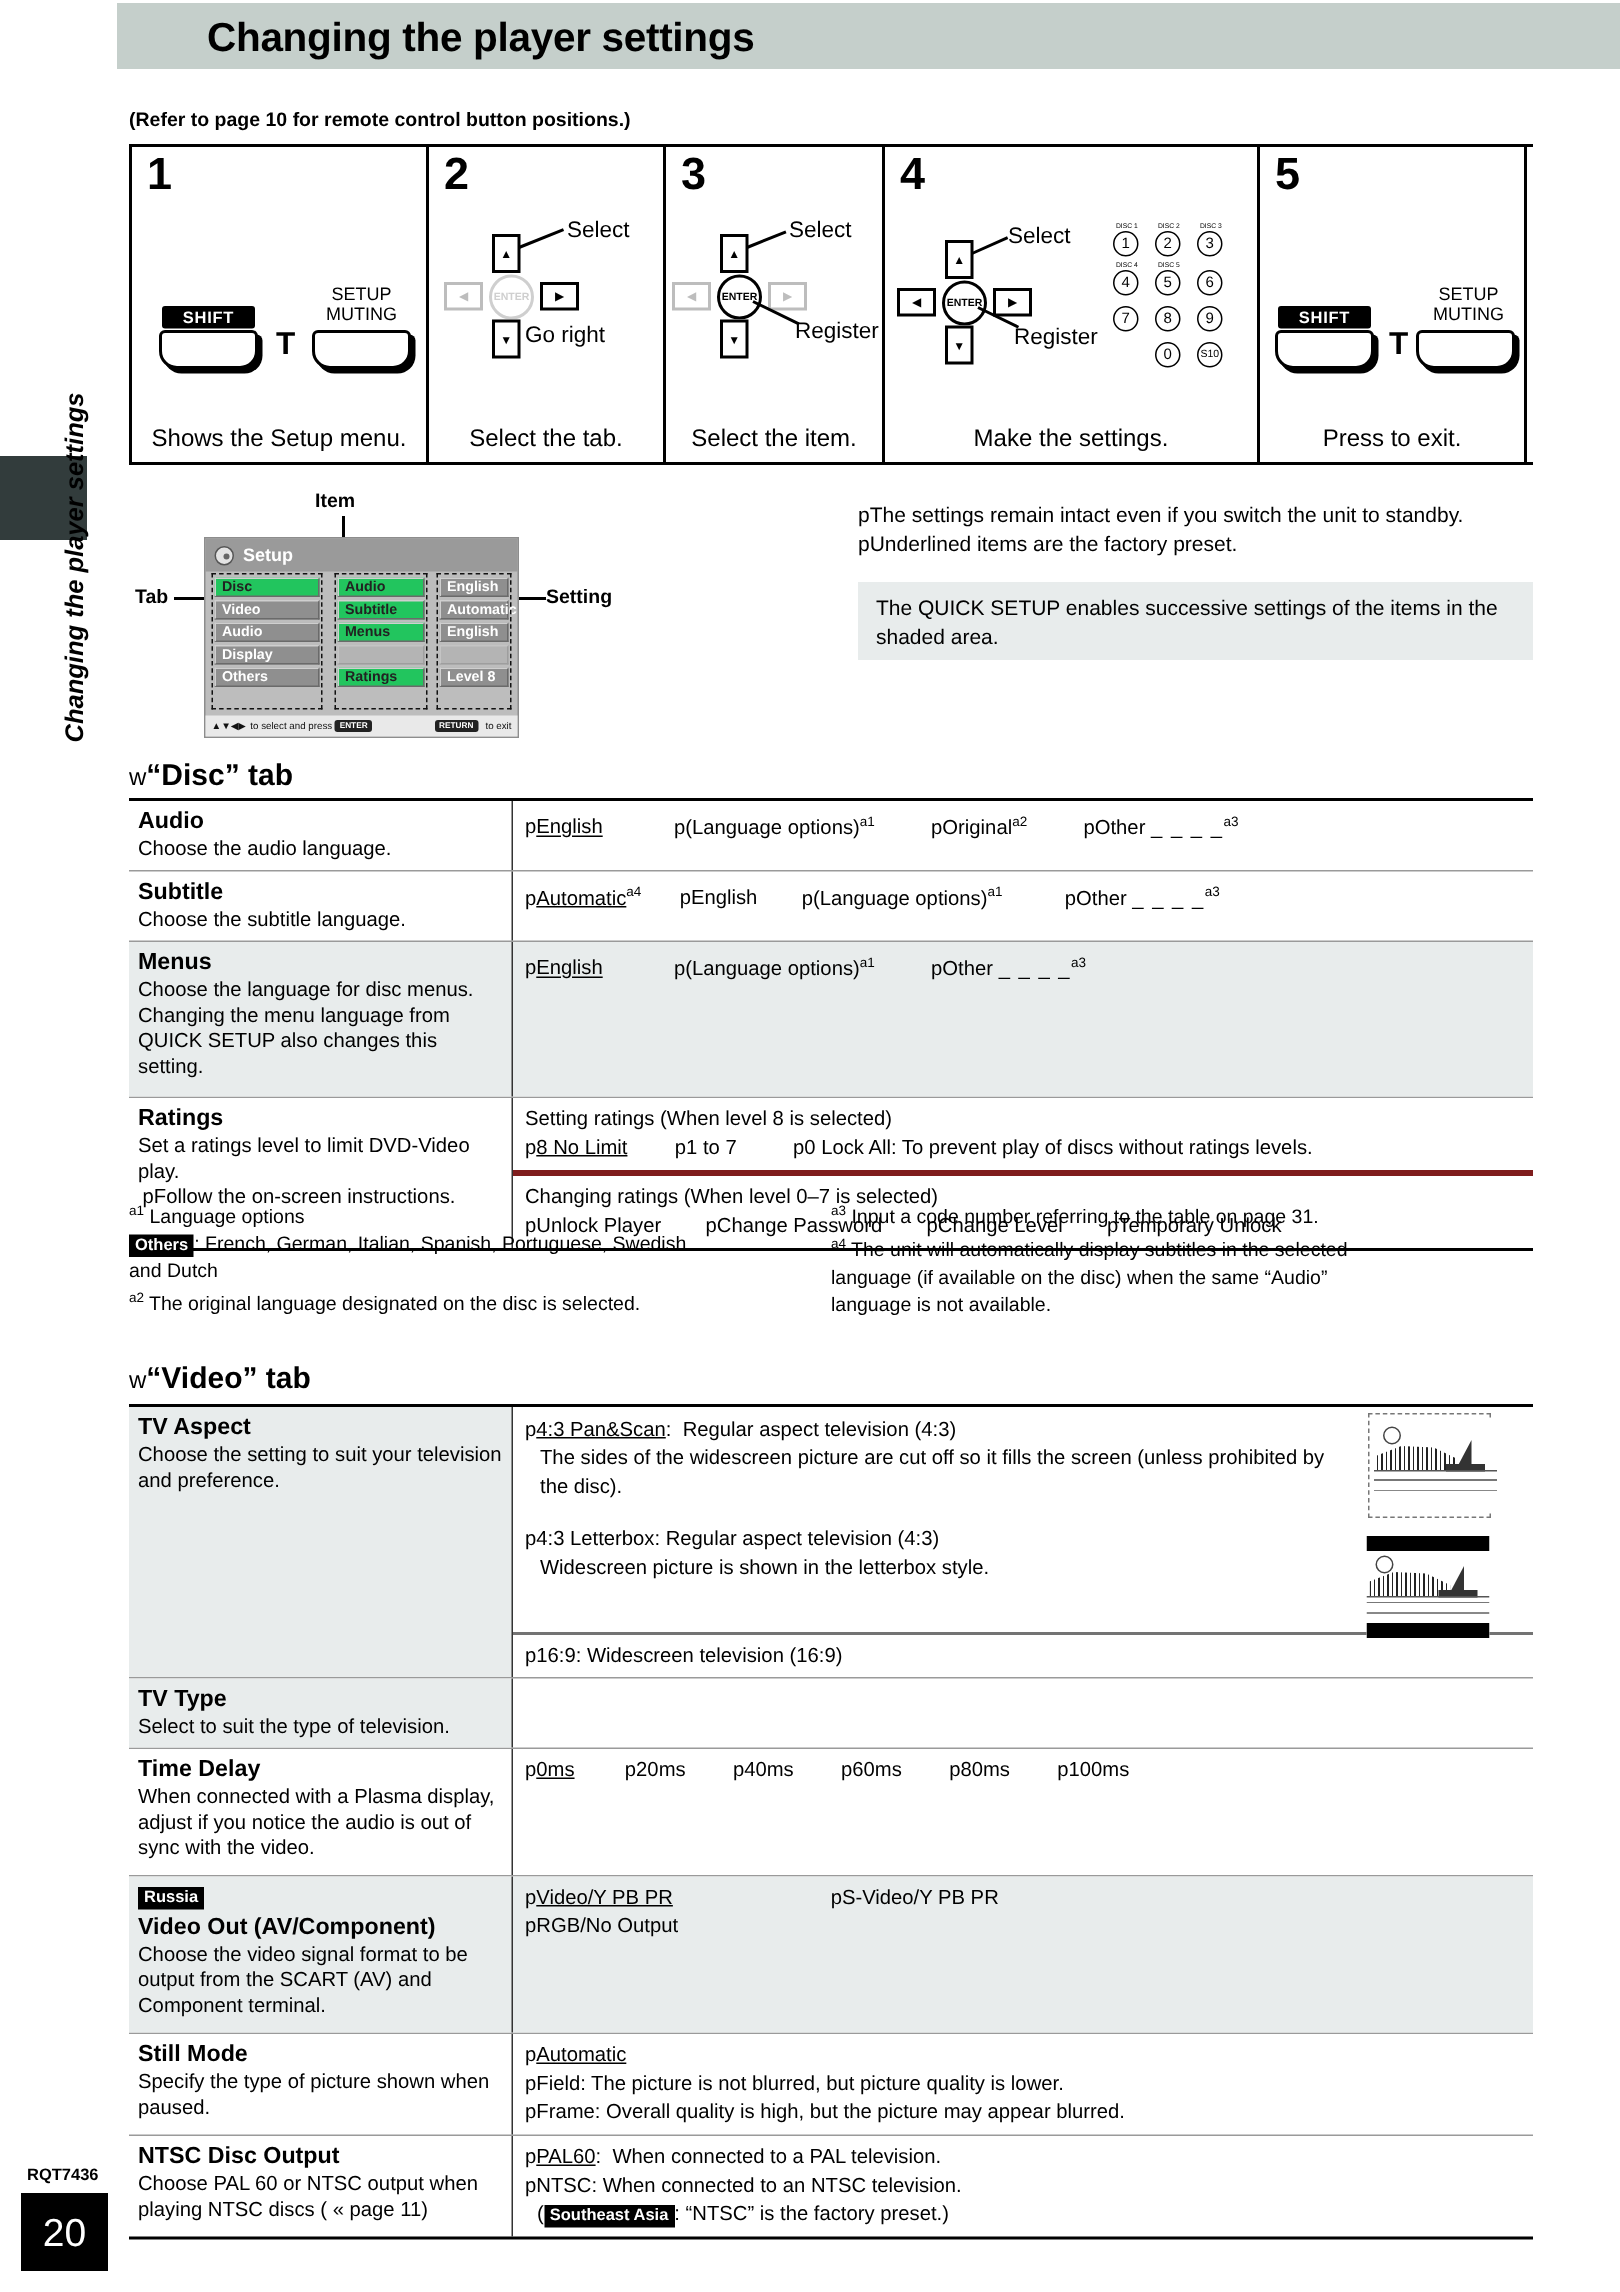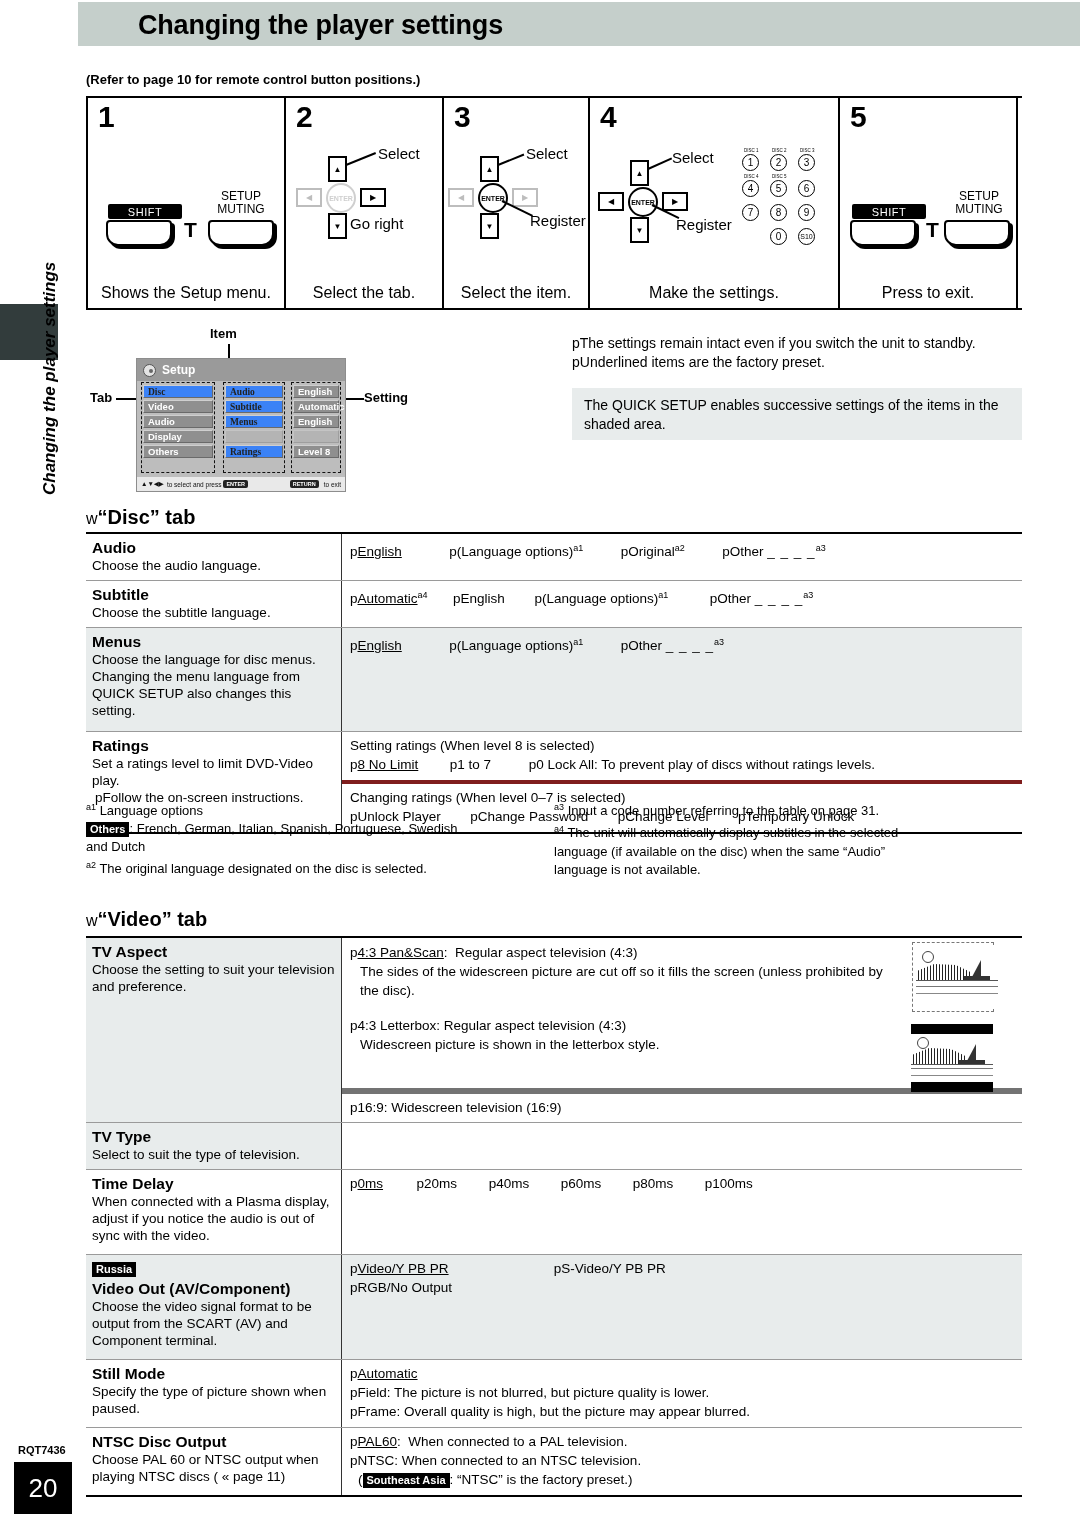--- a/index.html
+++ b/index.html
@@ -78,22 +78,22 @@
   .step-art{ position:absolute; left:0; right:0; top:40px; bottom:34px; }
 
   
   .btn-pill{
     position:absolute; width:66px; height:26px;
     border:2px solid #000; border-radius:4px 4px 12px 12px;
     background:#fff;
     box-shadow:3px 3px 0 #000;
   }
   .shift-lbl{
-    position:absolute; width:74px; height:15px; background:#000; color:#fff;
-    font-size:11px; font-weight:normal; letter-spacing:0.5px;
+    position:absolute; width:62px; height:15px; background:#000; color:#fff;
+    font-size:11px; font-weight:bold; letter-spacing:0.5px;
     display:flex; align-items:center; justify-content:center;
     border-radius:2px;
     text-align:right;
   }
   .setup-lbl{
     position:absolute; width:86px; text-align:center;
     font-size:12px; line-height:12px;
   }
   .plus-t{
     position:absolute; font-size:21px; font-weight:bold;
@@ -149,21 +149,21 @@
   .osd-body{ position:absolute; left:0; right:0; top:22px; bottom:14px; }
   .osd-col{ position:absolute; top:4px; }
   .osd-cell{
     height:13px; margin-bottom:2px;
     display:flex; align-items:center; padding-left:4px;
     font-size:9.5px; font-weight:bold; color:#fff;
     background:#8f8f8f;
     border-top:1px solid #cfcfcf; border-left:1px solid #cfcfcf;
     border-bottom:1px solid #6a6a6a; border-right:1px solid #6a6a6a;
   }
-  .osd-cell.light{ background:#3b82f6; color:#222;font-family:Liberation Serif, serif; }
+  .osd-cell.light{ background:#22c55e; color:#222; }
   .osd-cell.blank{ background:#b4b4b4; border-color:#c4c4c4 #9e9e9e #9e9e9e #c4c4c4; }
   .dash-box{ position:absolute; border:1.5px dashed #111; }
   .osd-foot{
     position:absolute; left:0; right:0; bottom:0; height:14px;
     background:#e9e9e9; display:flex; align-items:center;
     font-size:6.5px; padding:0 4px; color:#111;
   }
   .key-chip{
     display:inline-flex; align-items:center; justify-content:center;
     background:#222; color:#fff; font-size:5.5px; font-weight:bold;
@@ -570,21 +570,21 @@
                   <div class="sail"></div>
                   <div class="hull"></div>
                 </div>
               <div class="horizon" style="top:40px"></div>
                 <div class="water" style="top:42px"></div>
               <div class="bar" style="bottom:0"></div>
             </div>
           </div>
         </div>
       </div>
-      <div style="padding:4px 8px 5px 8px; border-top:6px solid #737373;">
+      <div style="padding:4px 8px 5px 8px; border-top:2px solid #737373;">
         <div class="opt-line">p16:9:  Widescreen television (16:9)</div>
       </div>
     </div>
   </div>
 
   <div class="row shaded">
     <div class="left">
       <div class="item-name">TV Type</div>
       <div class="item-desc">Select to suit the type of television.</div>
     </div>

